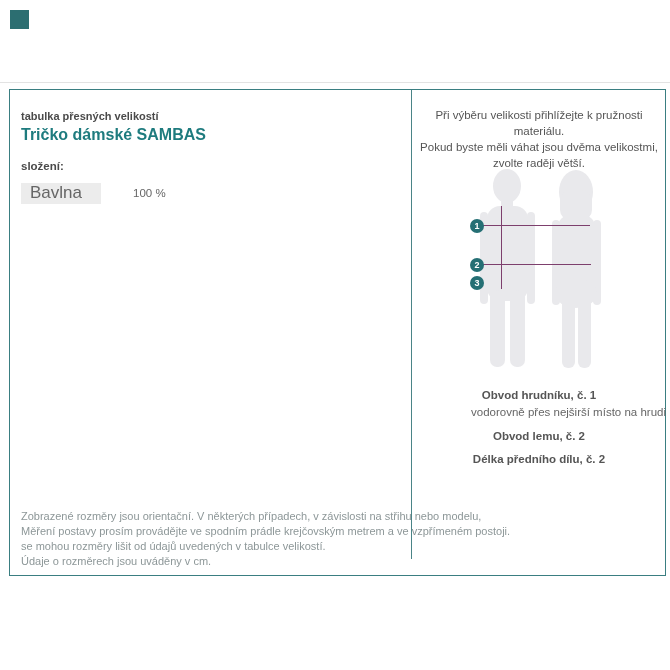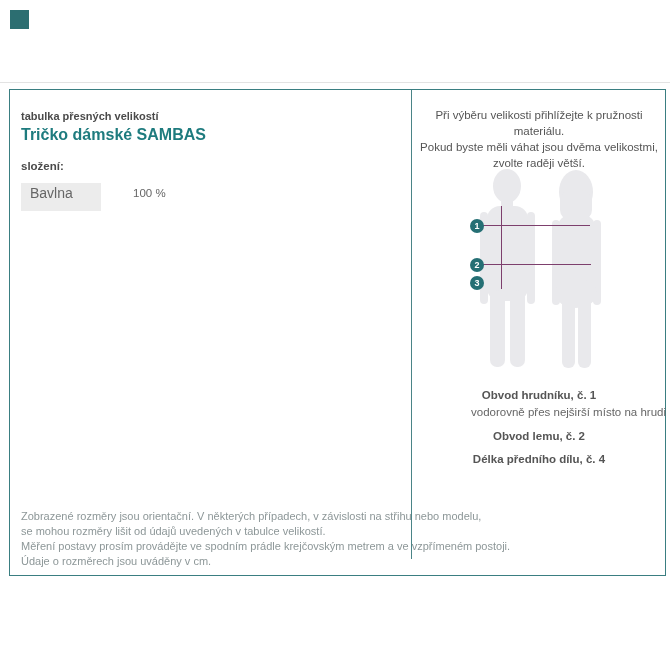--- a/index.html
+++ b/index.html
@@ -12,22 +12,22 @@
 
   #main-box { left:9px; top:89px; width:657px; height:487px;
               border:1px solid #3a7e81; background:#ffffff; }
 
   #v-divider { left:411px; top:90px; width:1px; height:469px; background:#4a8487; }
 
   
   #subtitle   { left:21px; top:110px; font-size:11px; font-weight:bold; color:#4a4a4a; }
   #page-title { left:21px; top:126px; font-size:16px; font-weight:bold; color:#1e7b7e; }
   #composition-label { left:21px; top:160px; font-size:11.5px; font-weight:bold; color:#4a4a4a; }
-  #material-cell { left:21px; top:183px; width:80px; height:28px; background:#ececec;
-                   font-size:14px; color:#666; line-height:20px; padding-left:9px; }
+  #material-cell { left:21px; top:183px; width:80px; height:21px; background:#ececec;
+                   font-size:17px; color:#666; line-height:20px; padding-left:9px; }
   #material-percent { left:113px; top:183px; height:20px; font-size:11.5px; color:#666; line-height:20px;margin-left:20px; }
 
   #disclaimer { left:21px; top:509px; font-size:11px; color:#8d9798; line-height:15px; }
 
   
   .right-center { left:412px; width:254px; text-align:center; }
   #intro { top:107px; font-size:11.5px; color:#555; line-height:16px; }
 
   #figure-svg { left:470px; top:160px; }
 
@@ -59,22 +59,22 @@
 <div class="abs" id="v-divider"></div>
 
 <div class="abs" id="subtitle">tabulka přesných velikostí</div>
 <div class="abs" id="page-title">Tričko dámské SAMBAS</div>
 <div class="abs" id="composition-label">složení:</div>
 <div class="abs" id="material-cell">Bavlna</div>
 <div class="abs" id="material-percent">100 %</div>
 
 <div class="abs" id="disclaimer">
   <div>Zobrazené rozměry jsou orientační. V některých případech, v závislosti na střihu nebo modelu,</div>
+  <div>Měření postavy prosím provádějte ve spodním prádle krejčovským metrem a ve vzpřímeném postoji.</div>
   <div>se mohou rozměry lišit od údajů uvedených v tabulce velikostí.</div>
-  <div>Měření postavy prosím provádějte ve spodním prádle krejčovským metrem a ve vzpřímeném postoji.</div>
   <div>Údaje o rozměrech jsou uváděny v cm.</div>
 </div>
 
 <div class="abs right-center" id="intro">
   <div>Při výběru velikosti přihlížejte k pružnosti materiálu.</div>
   <div>Pokud byste měli váhat jsou dvěma velikostmi,</div>
   <div>zvolte raději větší.</div>
 </div>
 
 <svg class="abs" id="figure-svg" width="160" height="230" viewBox="0 0 160 230">
@@ -104,13 +104,13 @@
 <div class="abs m-line" id="line-2"></div>
 <div class="abs m-line" id="line-v"></div>
 
 <div class="abs marker" id="marker-1">1</div>
 <div class="abs marker" id="marker-2">2</div>
 <div class="abs marker" id="marker-3">3</div>
 
 <div class="abs right-center meas-label" id="meas-1">Obvod hrudníku, č. 1</div>
 <div class="abs right-center meas-note" id="meas-1-note">vodorovně přes nejširší místo na hrudi</div>
 <div class="abs right-center meas-label" id="meas-2">Obvod lemu, č. 2</div>
-<div class="abs right-center meas-label" id="meas-3">Délka předního dílu, č. 4</div>
+<div class="abs right-center meas-label" id="meas-3">Délka předního dílu, č. 2</div>
 
 </body></html>

